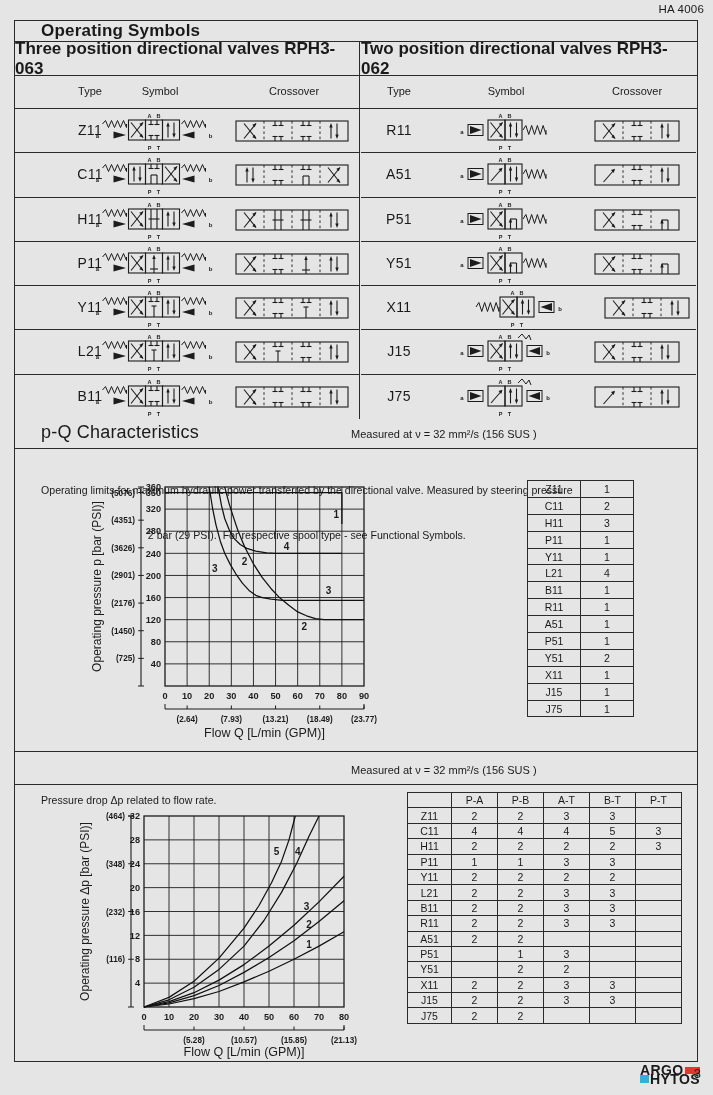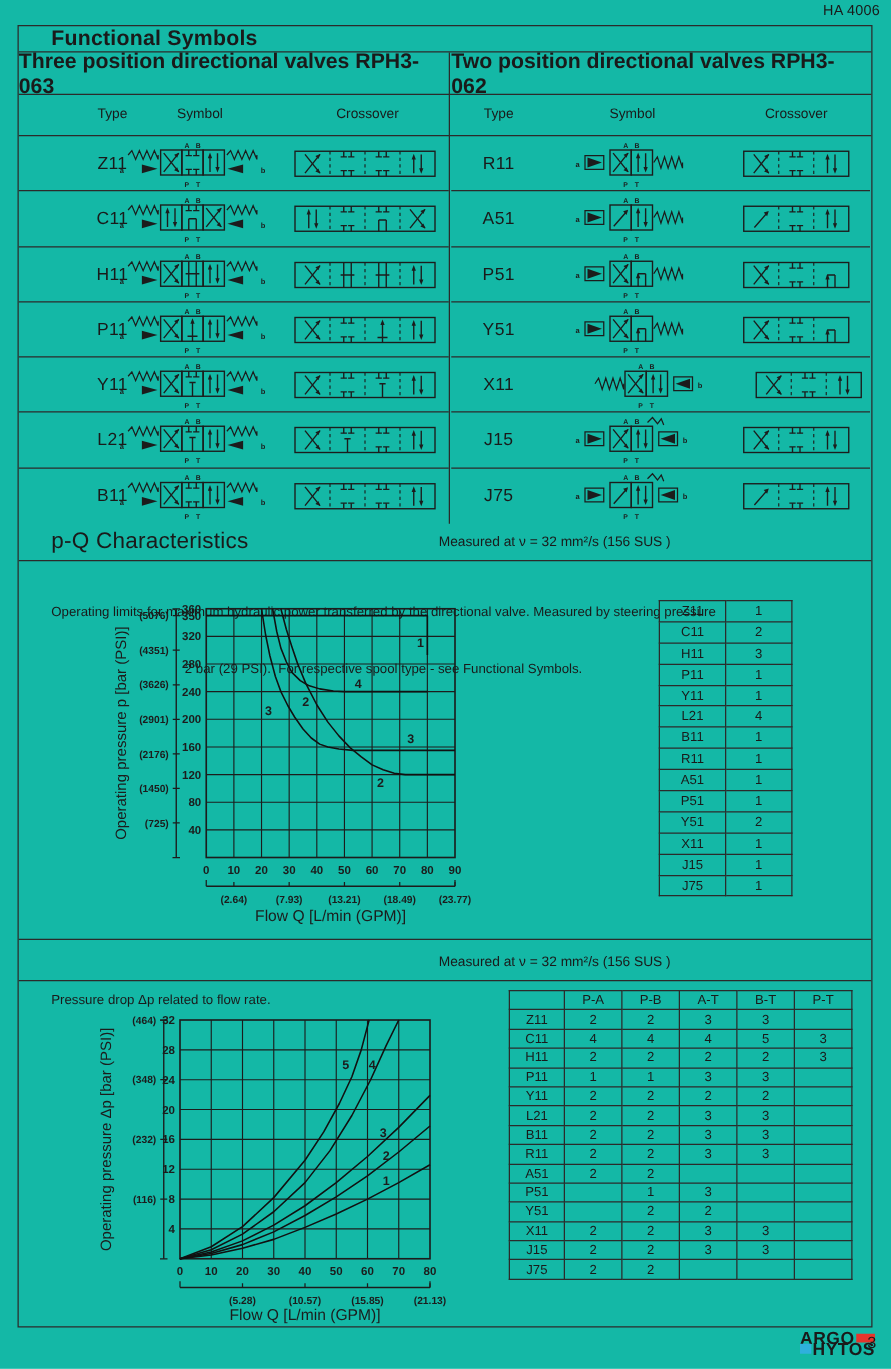--- a/index.html
+++ b/index.html
@@ -1,17 +1,17 @@
 <!DOCTYPE html>
 <html><head>
 <meta charset="utf-8">
 <style>
   * { box-sizing: border-box; margin: 0; padding: 0; }
   body { background:#fff; font-family:"Liberation Sans", sans-serif; color:#1a1a1a; }
-  .page { position:relative; width:713px; height:1095px; background:#14b8a6; overflow:hidden; }
+  .page { position:relative; width:713px; height:1095px; background:#e5e5e5; overflow:hidden; }
   .doc-code { position:absolute; top:3px; right:9px; font-size:11.5px; font-weight:500; letter-spacing:.2px; }
   .frame { position:absolute; left:14px; top:20px; width:684px; height:1042px; border:1.6px solid #2b2b2b; }
   .fs-title { position:absolute; left:0; top:0; width:100%; height:21px; border-bottom:1.6px solid #2b2b2b;
               font-size:17px; font-weight:bold; line-height:20px; padding-left:26px; letter-spacing:.2px; }
   .fs-group-row { position:absolute; left:0; top:21px; width:100%; height:34px; border-bottom:1.6px solid #2b2b2b; }
   .fs-group { position:absolute; top:0; height:100%; display:flex; align-items:center; justify-content:center;
               font-size:17px; font-weight:bold; }
   .fs-group.left { left:0; width:344px; }
   .fs-group.right { left:346px; width:335px; }
   .fs-colhead { position:absolute; left:0; top:55px; width:100%; height:33px; border-bottom:1.4px solid #2b2b2b; }
@@ -50,21 +50,21 @@
   .page-num { position:absolute; right:12px; top:1066px; font-size:13px; font-weight:500; }
   svg text { font-family:"Liberation Sans", sans-serif; }
 </style>
 </head>
 <body>
 
 <div class="page">
   <div class="doc-code">HA 4006</div>
 
   <div class="frame">
-    <div class="fs-title">Functional Symbols</div>
+    <div class="fs-title">Operating Symbols</div>
 
     <div class="fs-group-row">
       <div class="fs-group left">Three position directional valves RPH3-063</div>
       <div class="fs-group right">Two position directional valves RPH3-062</div>
     </div>
 
     <div class="fs-colhead">
       <span style="left:75px">Type</span>
       <span style="left:145px">Symbol</span>
       <span style="left:279px">Crossover</span>

